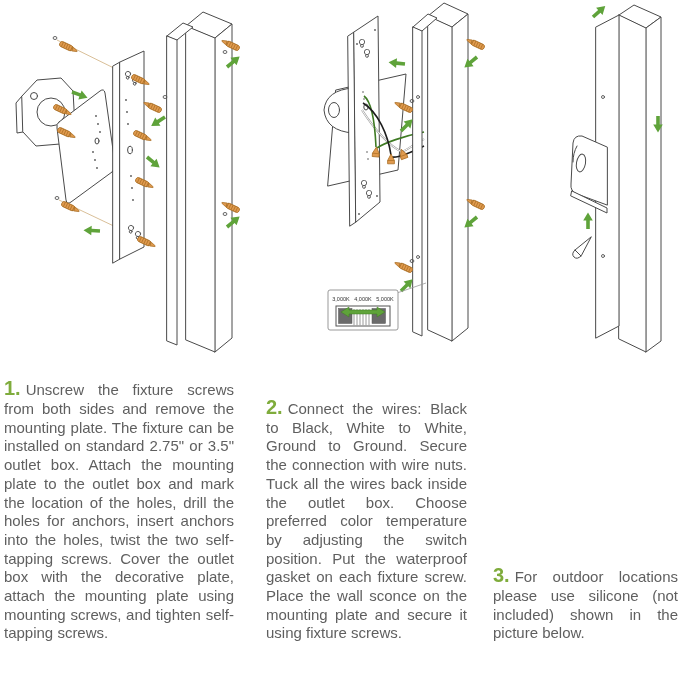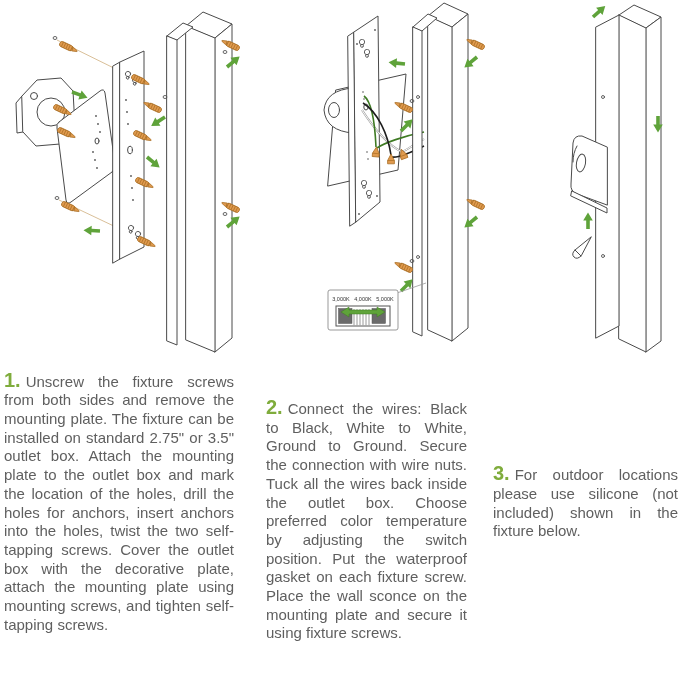--- a/index.html
+++ b/index.html
@@ -3,21 +3,21 @@
 <meta charset="utf-8">
 <style>
   :root{
     --title-green:#80B142; --step-number-green:#7FAC3C; --arrow-green:#5FA33A;
     --screw-orange:#E09A4E; --body-text:#5F5F5F; --line-art:#4A4A4A;
   }
   html,body{margin:0;padding:0;background:#fff;}
   .canvas{width:679px;height:689px;background:#fff;overflow:hidden;position:relative;
           font-family:"Liberation Sans",sans-serif;}
   .diagrams{display:block;}
-  .steps{display:flex;align-items:center;margin:2px 0 0 4px;}
+  .steps{display:flex;align-items:flex-end;margin:2px 0 0 4px;}
   .step{font-size:15px;line-height:18.7px;color:var(--body-text);
         text-align:justify;text-align-last:left;}
   .step.s1{width:230px;margin-right:32px;}
   .step.s2{width:201px;margin-right:26px;margin-top:36px;}
   .step.s3{width:185px;}
   .step p{margin:0;}
   .step .num{font-weight:700;font-size:20px;color:var(--step-number-green);margin-right:5px;}
   h1.title{margin:12px 0 0;text-align:center;font-weight:700;font-size:37px;
            letter-spacing:.5px;color:var(--title-green);font-family:"Liberation Sans",sans-serif;}
   svg .lineart{stroke:var(--line-art);stroke-width:1;fill:#fff;stroke-linejoin:round;stroke-linecap:round;}
@@ -241,18 +241,18 @@
 </svg>
 
 <div class="steps">
   <div class="step s1">
     <p><span class="num">1.</span><span>Unscrew the fixture screws from both sides and remove the mounting plate. The fixture can be installed on standard 2.75" or 3.5" outlet box. Attach the mounting plate to the outlet box and mark the location of the holes, drill the holes for anchors, insert anchors into the holes, twist the two self-tapping screws. Cover the outlet box with the decorative plate, attach the mounting plate using mounting screws, and tighten self-tapping screws.</span></p>
   </div>
   <div class="step s2">
     <p><span class="num">2.</span><span>Connect the wires: Black to Black, White to White, Ground to Ground. Secure the connection with wire nuts. Tuck all the wires back inside the outlet box. Choose preferred color temperature by adjusting the switch position. Put the waterproof gasket on each fixture screw. Place the wall sconce on the mounting plate and secure it using fixture screws.</span></p>
   </div>
   <div class="step s3">
-    <p><span class="num">3.</span><span>For outdoor locations please use silicone (not included) shown in the fixture below.</span></p>
+    <p><span class="num">3.</span><span>For outdoor locations please use silicone (not included) shown in the picture below.</span></p>
   </div>
 </div>
 
 
 </div>
 
 </body></html>

